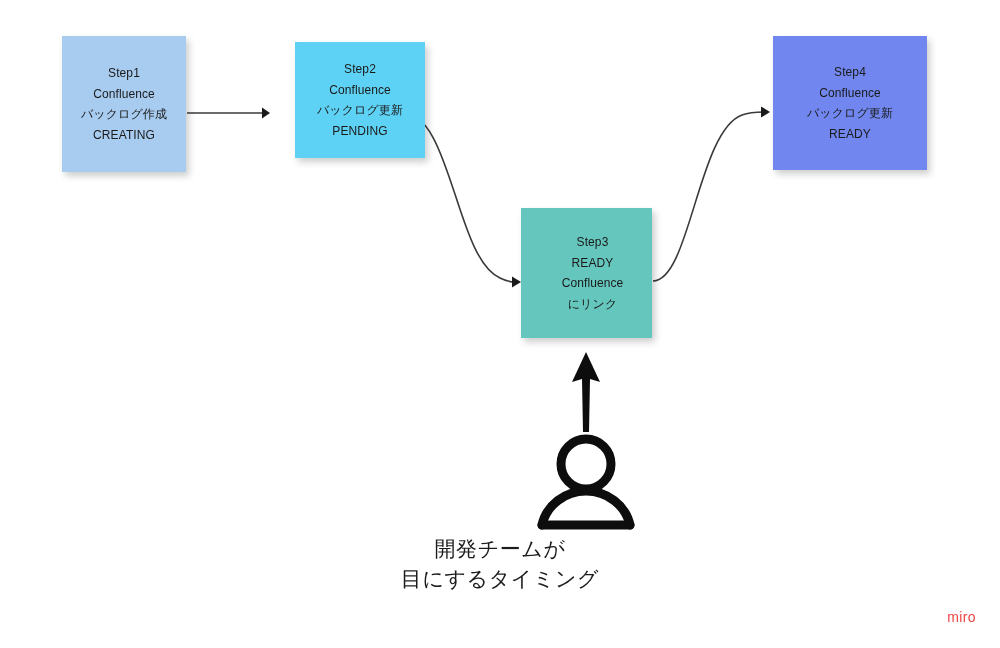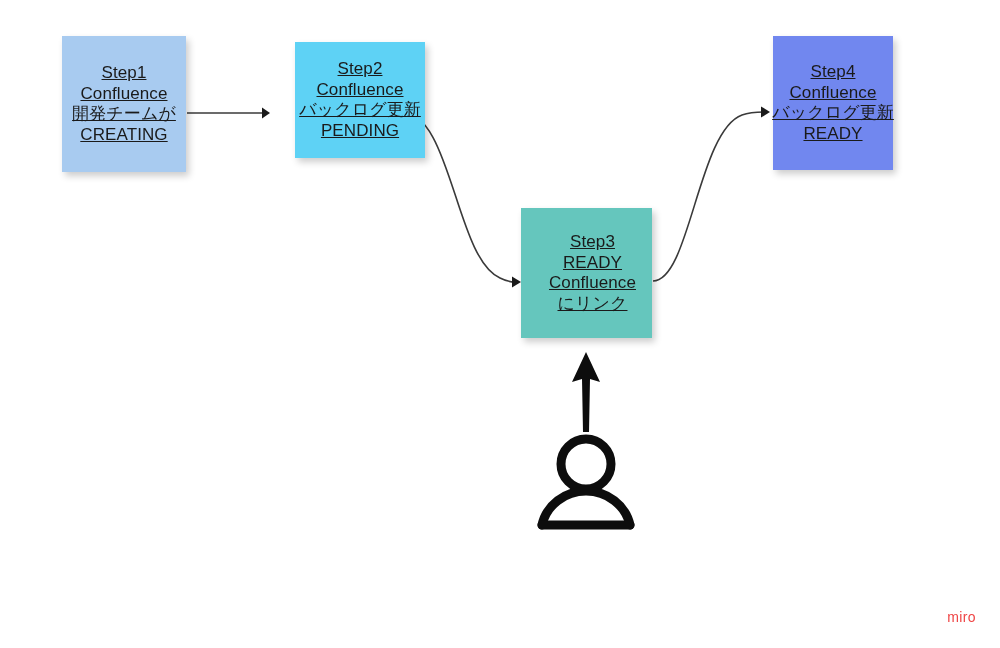--- a/index.html
+++ b/index.html
@@ -17,35 +17,34 @@
   }
   .sticky {
     position: absolute;
     box-sizing: border-box;
     display: flex;
     flex-direction: column;
     align-items: center;
     justify-content: center;
     text-align: left;
     color: #1a1a1a;
-    font-size: 17px;
+    font-size: 12px;
     line-height: 20.5px;
     letter-spacing: 0.1px;
     box-shadow: 3px 4px 7px rgba(0,0,0,0.20);
     user-select: none;
-    text-decoration: underline;
   }
   .sticky .line {
     display: block;
     white-space: nowrap;
   }
   #note-step1 { left: 62px;  top: 36px;  width: 124px; height: 136px; background: #a8cbf0; }
   #note-step2 { left: 269px; top: 42px;  width: 130px; height: 116px; background: #5ed2f5; margin-left: 26px; }
   #note-step3 { left: 521px; top: 208px; width: 131px; height: 130px; background: #65c6bd; padding-left: 12px; }
-  #note-step4 { left: 773px; top: 36px;  width: 120px; height: 134px; background: #7187ef; }
+  #note-step4 { left: 773px; top: 36px;  width: 154px; height: 134px; background: #7187ef; }
 
   #svg-layer {
     position: absolute;
     left: 0;
     top: 0;
     width: 1000px;
     height: 648px;
     pointer-events: none;
   }
   .connector {
@@ -121,21 +120,21 @@
     <g>
       <circle class="person-stroke" cx="586" cy="464" r="25"></circle>
       <path class="person-stroke" d="M 542 525 A 45 43 0 0 1 630 525"></path>
       <path class="person-stroke" d="M 542 525 L 630 525"></path>
     </g>
   </svg>
 
   <div class="sticky" id="note-step1">
     <span class="line">Step1</span>
     <span class="line">Confluence</span>
-    <span class="line">開発チームが</span>
+    <span class="line">バックログ作成</span>
     <span class="line">CREATING</span>
   </div>
 
   <div class="sticky" id="note-step2">
     <span class="line">Step2</span>
     <span class="line">Confluence</span>
     <span class="line">バックログ更新</span>
     <span class="line">PENDING</span>
   </div>
 
@@ -146,16 +145,20 @@
     <span class="line">にリンク</span>
   </div>
 
   <div class="sticky" id="note-step4">
     <span class="line">Step4</span>
     <span class="line">Confluence</span>
     <span class="line">バックログ更新</span>
     <span class="line">READY</span>
   </div>
 
+  <div id="caption">
+    <span class="line">開発チームが</span>
+    <span class="line">目にするタイミング</span>
+  </div>
 
   <div id="watermark">miro</div>
 
 </div>
 
 </body></html>

